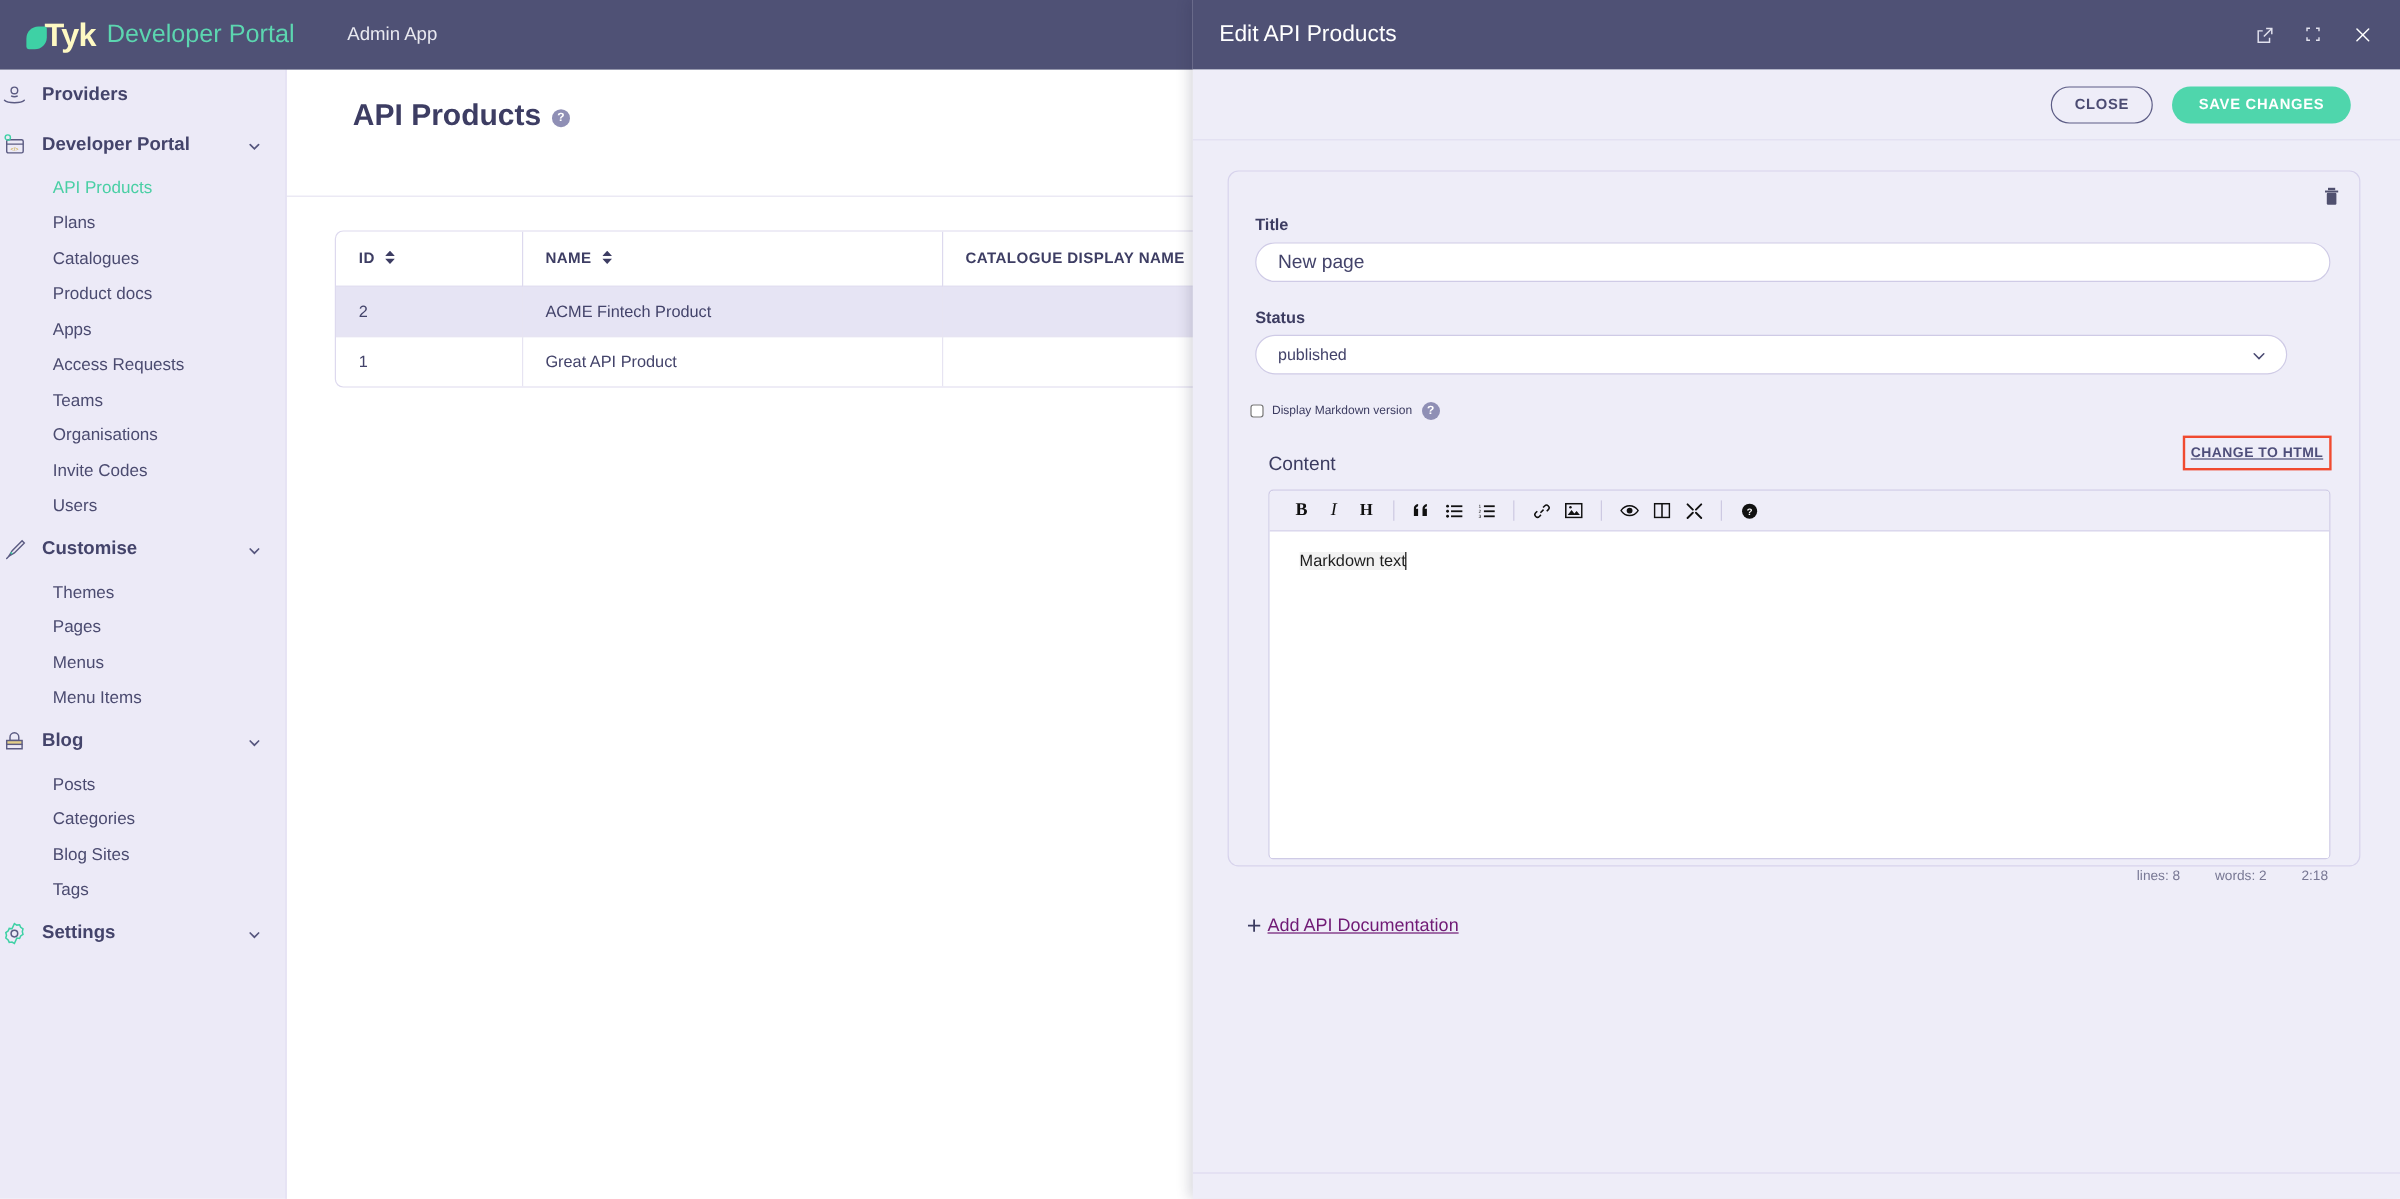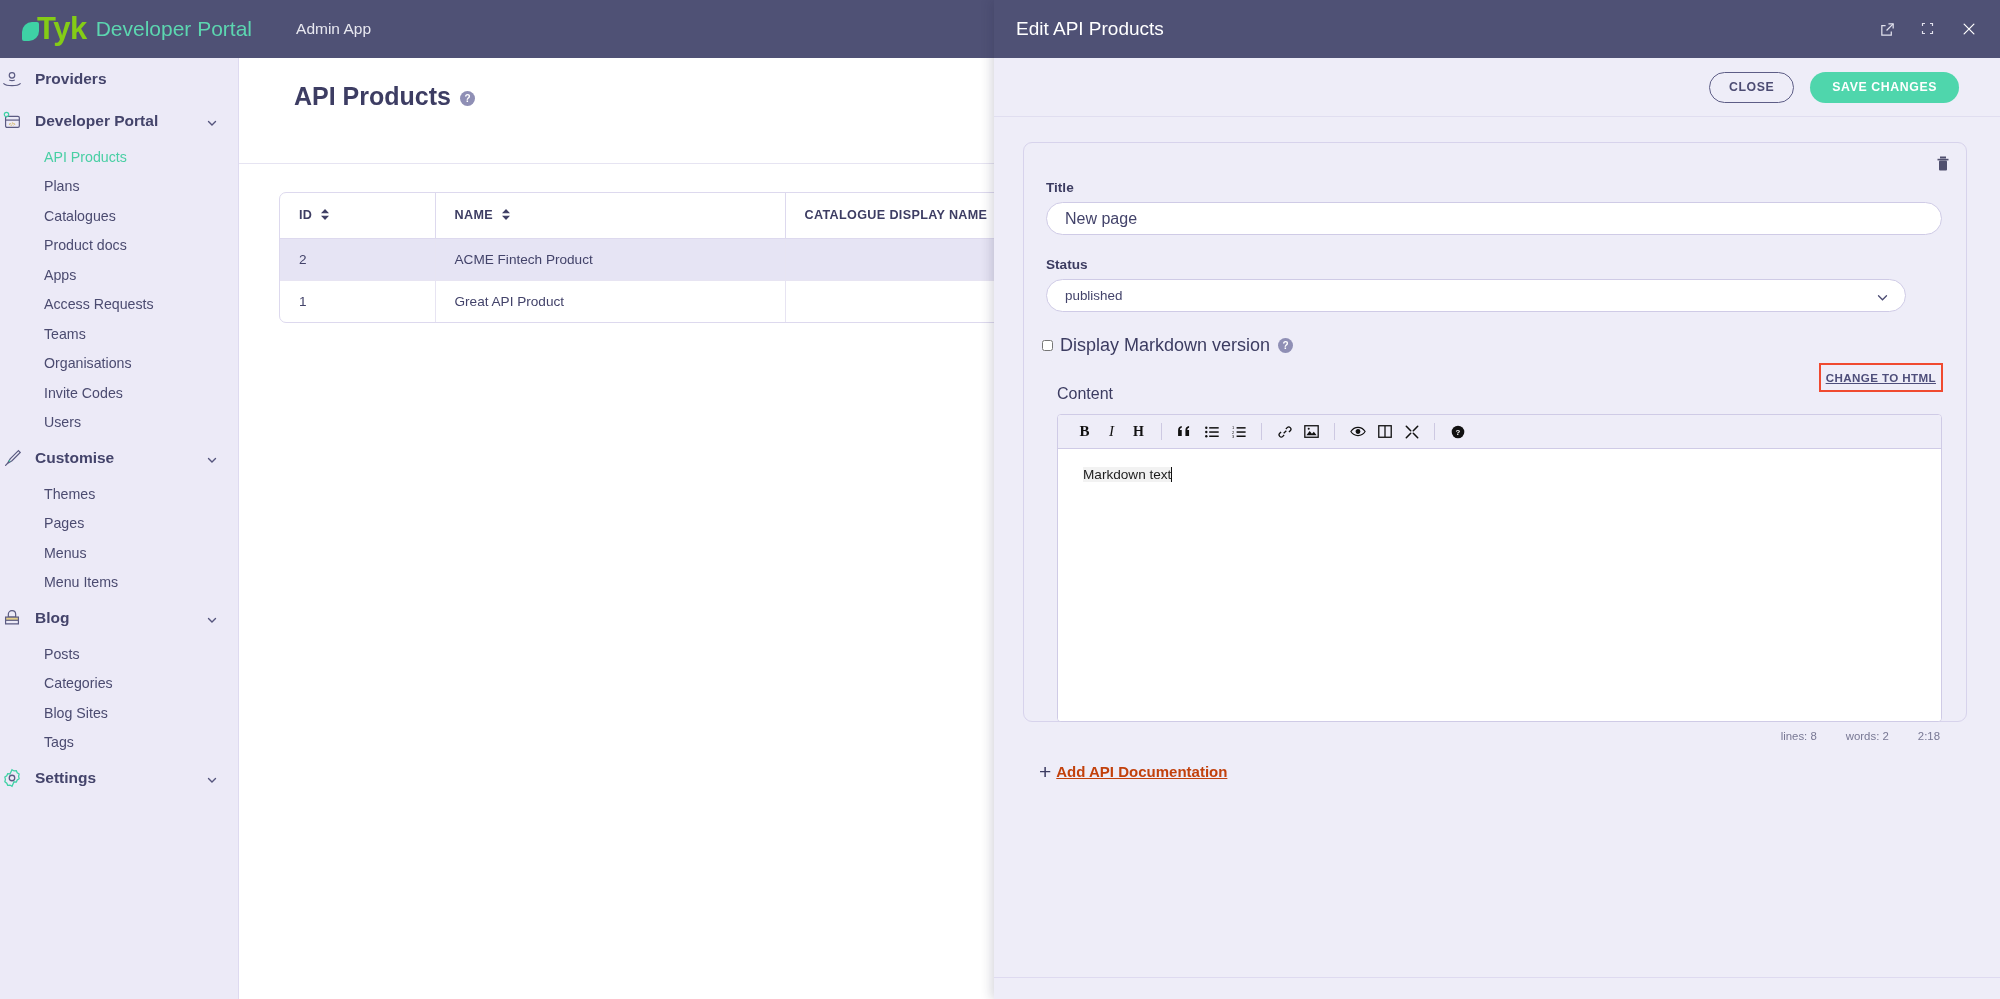--- a/index.html
+++ b/index.html
@@ -23,21 +23,21 @@
     margin-left: 22px;
   }
   .logo-leaf {
     width: 17px; height: 19px;
     background: #3ed1a5;
     border-radius: 10px 2px 10px 2px;
     margin-right: -2px;
     position: relative; top: 2px;
   }
   .logo-tyk {
-    font-size: 31px; font-weight: bold; color: #84cc16;
+    font-size: 27px; font-weight: bold; color: #fef9c3;
     letter-spacing: -0.5px;
   }
   .logo-portal {
     font-size: 21px; color: #5cd6b0; margin-left: 9px;
     font-weight: 400;
   }
   .admin-app {
     margin-left: 44px; color: #e8e8f0; font-size: 15.5px;
   }
 
@@ -230,21 +230,21 @@
     width: 13px; height: 13px; pointer-events: none;
   }
   .md-check-row {
     display: flex; align-items: center;
     margin: 23px 0 0 18px;
   }
   .md-check-row input[type=checkbox] {
     width: 11px; height: 11px; margin: 0 7px 0 0;
     accent-color: #ffffff;
   }
-  .md-check-label { font-size: 18px; color: #3c3c61; }
+  .md-check-label { font-size: 10px; color: #3c3c61; }
   .content-label {
     font-size: 16px; color: #3c3c61;
     margin: 29px 0 0 33px;
   }
   .change-html-wrap {
     position: absolute; right: 23px; top: 220px;
   }
   .change-html {
     display: inline-block;
     border: 2px solid #f04a30;
@@ -307,21 +307,21 @@
   #add-doc {
     display: flex; align-items: center;
     margin: 39px 0 0 34px;
     cursor: pointer;
   }
   #add-doc .plus {
     font-size: 21px; color: #3c3c61; font-weight: 300;
     line-height: 1; margin-right: 5px;
   }
   #add-doc .adlabel {
-    font-size: 15px; color: #c2410c; font-weight: bold;
+    font-size: 15px; color: #701a75; font-weight: normal;
     text-decoration: underline;
   }
   #modal-footer-line {
     position: absolute; bottom: 21px; left: 0;
     width: 1006px; height: 1px; background: #dedaf0;
   }
 </style>
 </head>
 <body>
 

